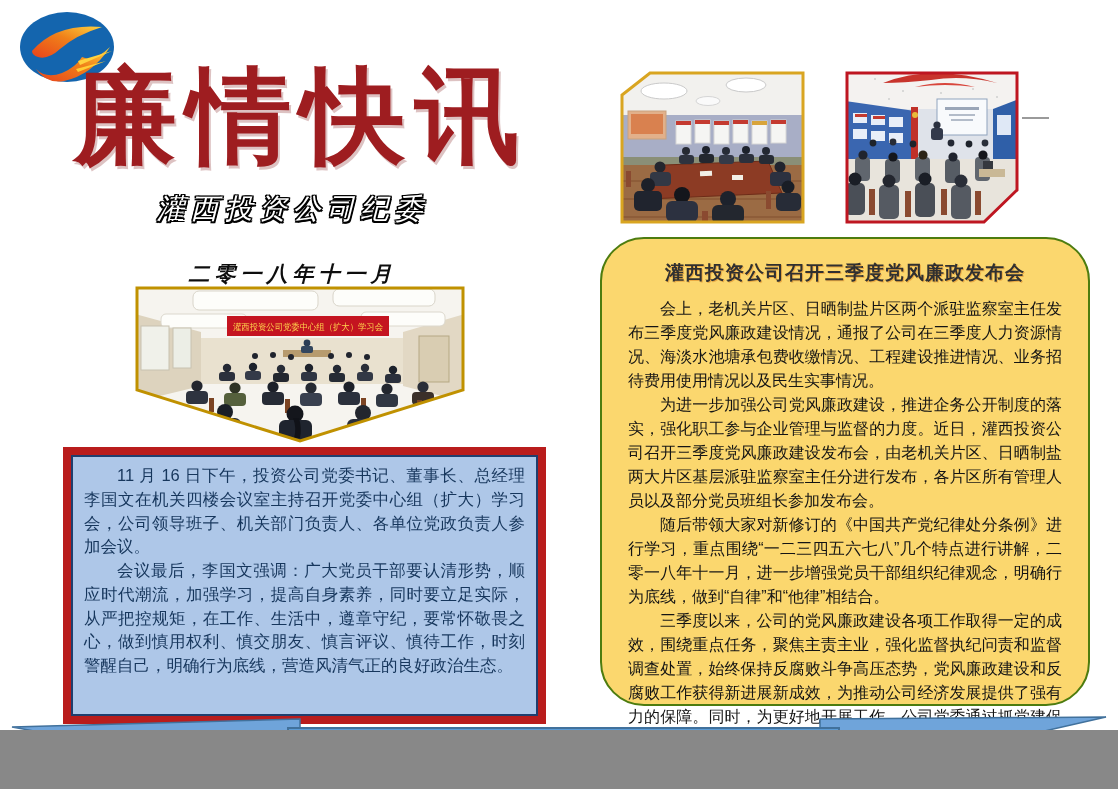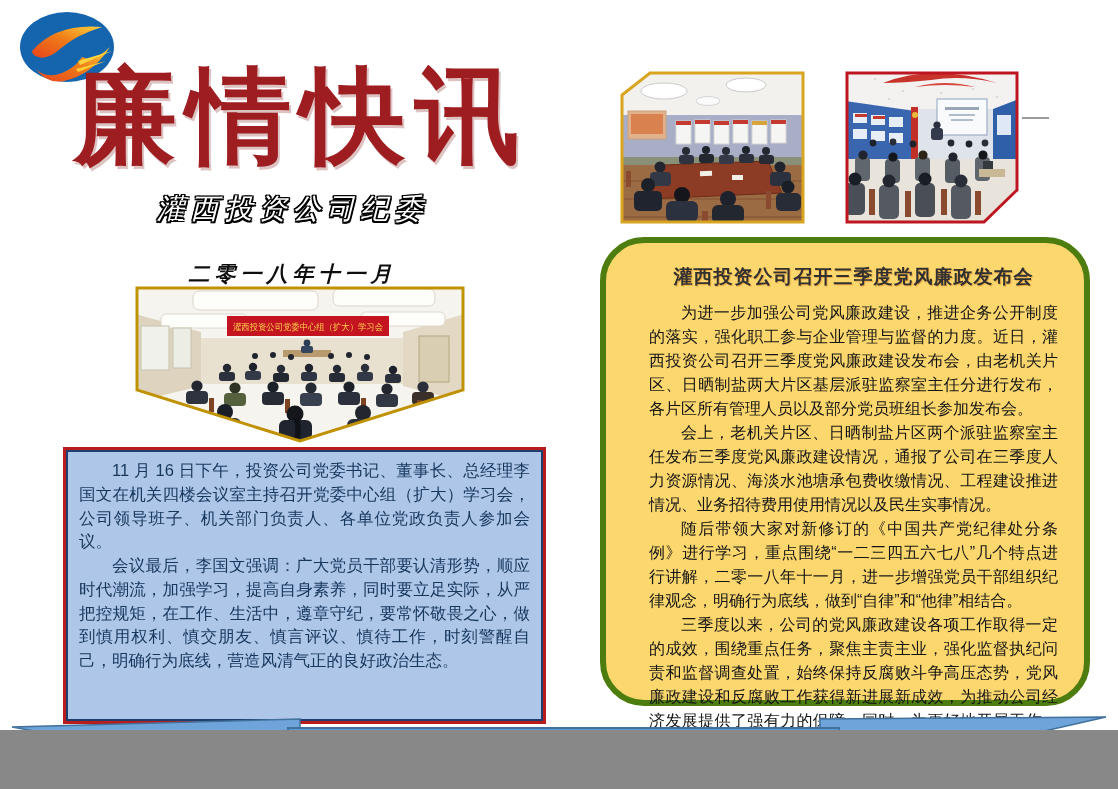--- a/index.html
+++ b/index.html
@@ -36,31 +36,31 @@
     font-size:21px; letter-spacing:5px; text-align:center; color:#0d0d0d; white-space:nowrap;margin-top:24px;
   }
   
   #main-photo { position:absolute; left:135px; top:286px; width:330px; height:158px; }
   #photo-a { position:absolute; left:620px; top:71px; width:185px; height:153px; }
   #photo-b { position:absolute; left:845px; top:71px; width:174px; height:153px; }
   #stray-line { position:absolute; left:1022px; top:117px; width:27px; height:0; border-top:2px solid #9a9a9a; }
   
   #left-article {
     position:absolute; left:63px; top:447px; width:483px; height:277px;
-    background:#aec7e8; border:3px solid #b91c1c;
+    background:#aec7e8; border:8px solid #b91c1c;
     box-shadow:inset 0 0 0 2px #1f3e6e;
     padding:9px 13px; color:#16365c;
     font-size:16.5px; line-height:1.44; text-align:justify;
   }
   #left-article p { text-indent:2em; }
   
   #right-article {
     position:absolute; left:600px; top:237px; width:490px; height:469px;
-    background:#fbd76e; border:6px solid #4d7c0f; border-radius:44px;
-    padding:20px 26px 16px 43px; color:#141414;
+    background:#fbd76e; border:2px solid #4d7c0f; border-radius:44px;
+    padding:20px 26px 16px 26px; color:#141414;
     font-size:16px; line-height:1.5; text-align:justify;
   }
   #right-article h2 {
     font-size:19px; font-weight:bold; color:#303030; text-align:center;
     letter-spacing:1px; margin-bottom:9px; text-indent:0;
     text-shadow:1px 1px 0 rgba(214,120,20,0.45);
   }
   #right-article p { text-indent:2em; }
   
   #ribbon-svg { position:absolute; left:0; top:700px; width:1118px; height:89px; }
@@ -337,22 +337,22 @@
 
   <div id="stray-line"></div>
 
   <div id="left-article">
     <p>11 月 16 日下午，投资公司党委书记、董事长、总经理李国文在机关四楼会议室主持召开党委中心组（扩大）学习会，公司领导班子、机关部门负责人、各单位党政负责人参加会议。</p>
     <p>会议最后，李国文强调：广大党员干部要认清形势，顺应时代潮流，加强学习，提高自身素养，同时要立足实际，从严把控规矩，在工作、生活中，遵章守纪，要常怀敬畏之心，做到慎用权利、慎交朋友、慎言评议、慎待工作，时刻警醒自己，明确行为底线，营造风清气正的良好政治生态。</p>
   </div>
 
   <div id="right-article">
     <h2>灌西投资公司召开三季度党风廉政发布会</h2>
+    <p>会上，老机关片区、日晒制盐片区两个派驻监察室主任发布三季度党风廉政建设情况，通报了公司在三季度人力资源情况、海淡水池塘承包费收缴情况、工程建设推进情况、业务招待费用使用情况以及民生实事情况。</p>
     <p>为进一步加强公司党风廉政建设，推进企务公开制度的落实，强化职工参与企业管理与监督的力度。近日，灌西投资公司召开三季度党风廉政建设发布会，由老机关片区、日晒制盐两大片区基层派驻监察室主任分进行发布，各片区所有管理人员以及部分党员班组长参加发布会。</p>
-    <p>会上，老机关片区、日晒制盐片区两个派驻监察室主任发布三季度党风廉政建设情况，通报了公司在三季度人力资源情况、海淡水池塘承包费收缴情况、工程建设推进情况、业务招待费用使用情况以及民生实事情况。</p>
     <p>随后带领大家对新修订的《中国共产党纪律处分条例》进行学习，重点围绕“一二三四五六七八”几个特点进行讲解，二零一八年十一月，进一步增强党员干部组织纪律观念，明确行为底线，做到“自律”和“他律”相结合。</p>
     <p>三季度以来，公司的党风廉政建设各项工作取得一定的成效，围绕重点任务，聚焦主责主业，强化监督执纪问责和监督调查处置，始终保持反腐败斗争高压态势，党风廉政建设和反腐败工作获得新进展新成效，为推动公司经济发展提供了强有力的保障。同时，为更好地开展工作，公司党委通过抓党建促思想转变、抓培训促能力提升、抓管理促程序规范、抓日常促工作磨合、抓活动促感情交流，促进公司持续健康发展。</p>
   </div>
 
   <svg id="ribbon-svg" viewBox="0 0 1118 89">
     <path d="M12 27 L300 19 L300 69 L12 77 L150 52 Z" fill="#6fa4da" stroke="#41719c" stroke-width="1.5"></path>
     <path d="M820 19 L1106 17 L970 48 L1106 69 L820 68 Z" fill="#6fa4da" stroke="#41719c" stroke-width="1.5"></path>
     <rect x="291" y="31" width="551" height="54" fill="#000000" opacity="0.12"></rect>
     <rect x="288" y="28" width="551" height="54" fill="#5b9bd5" stroke="#41719c" stroke-width="2"></rect>
   </svg>

